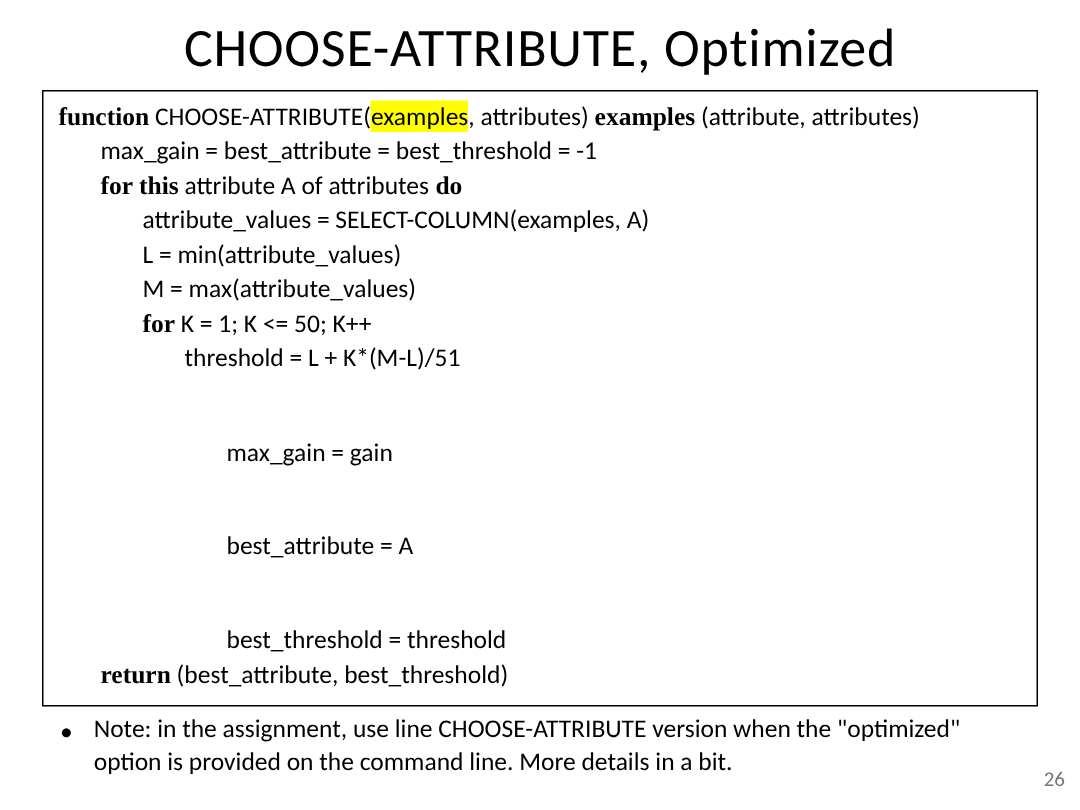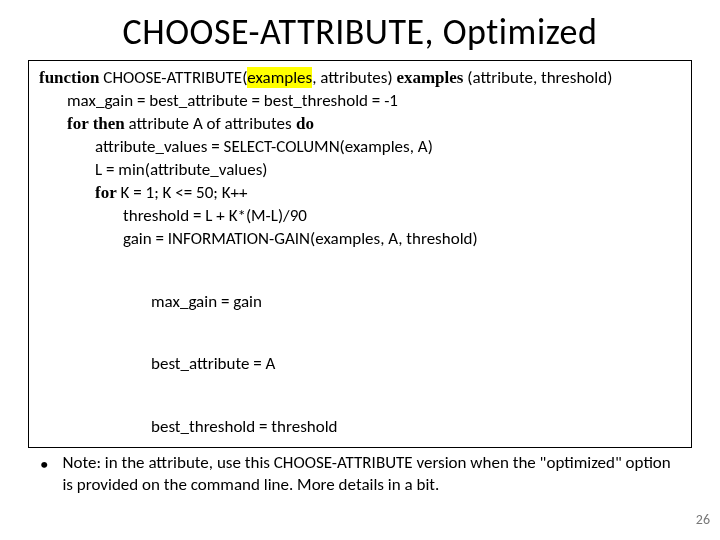--- a/index.html
+++ b/index.html
@@ -62,48 +62,49 @@
   }
 </style>
 </head>
 <body>
 
 <div class="slide">
   <h1 class="title">CHOOSE-ATTRIBUTE, Optimized</h1>
 
   <div class="codebox">
 
-    <div class="codeline"><span class="b">function</span><span> CHOOSE-ATTRIBUTE(</span><span class="it hl">examples</span><span>, </span><span class="it">attributes</span><span>) </span><span class="b">examples</span><span> (attribute, threshold)</span></div>
+    <div class="codeline"><span class="b">function</span><span> CHOOSE-ATTRIBUTE(</span><span class="it hl">examples</span><span>, </span><span class="it">attributes</span><span>) </span><span class="b">examples</span><span> (attribute, attributes)</span></div>
 
     <div class="codeline i1"><span class="it">max_gain</span><span> = </span><span class="it">best_attribute</span><span> = </span><span class="it">best_threshold</span><span> = -1</span></div>
 
-    <div class="codeline i1"><span class="b">for then</span><span> attribute </span><span class="it">A</span><span> of </span><span class="it">attributes</span><span class="b"> do</span></div>
+    <div class="codeline i1"><span class="b">for this</span><span> attribute </span><span class="it">A</span><span> of </span><span class="it">attributes</span><span class="b"> do</span></div>
 
     <div class="codeline i2"><span class="it">attribute_values</span><span> = SELECT-COLUMN(</span><span class="it">examples</span><span>, </span><span class="it">A</span><span>)</span></div>
 
     <div class="codeline i2"><span class="it">L</span><span> = min(</span><span class="it">attribute_values</span><span>)</span></div>
 
+    <div class="codeline i2"><span class="it">M</span><span> = max(</span><span class="it">attribute_values</span><span>)</span></div>
 
     <div class="codeline i2"><span class="b">for</span><span class="it"> K</span><span> = 1; </span><span class="it">K</span><span> &lt;= 50; </span><span class="it">K</span><span>++</span></div>
 
-    <div class="codeline i3"><span class="it">threshold</span><span> = </span><span class="it">L + K*(M-L)/90</span></div>
+    <div class="codeline i3"><span class="it">threshold</span><span> = </span><span class="it">L + K*(M-L)/51</span></div>
 
-    <div class="codeline i3"><span class="it">gain</span><span> = INFORMATION-GAIN(</span><span class="it">examples</span><span>, </span><span class="it">A</span><span>, </span><span class="it">threshold</span><span>)</span></div>
 
 
     <div class="codeline i4"><span class="it">max_gain</span><span> = </span><span class="it">gain</span></div>
 
     <div class="codeline i4"><span class="it">best_attribute</span><span> = </span><span class="it">A</span></div>
 
     <div class="codeline i4"><span class="it">best_threshold</span><span> = </span><span class="it">threshold</span></div>
 
+    <div class="codeline i1"><span class="b">return</span><span> (</span><span class="it">best_attribute</span><span>, </span><span class="it">best_threshold</span><span>)</span></div>
 
   </div>
 
   <div class="note">
     <span class="bullet-dot">•</span>
     <span>
-      <span style="">Note:</span><span> in the attribute, use this CHOOSE-ATTRIBUTE version when the "optimized" option is provided on the command line. More details in a bit.</span>
+      <span style="">Note:</span><span> in the assignment, use line CHOOSE-ATTRIBUTE version when the "optimized" option is provided on the command line. More details in a bit.</span>
     </span>
   </div>
 
   <div class="pagenum">26</div>
 </div>
 
 </body></html>

